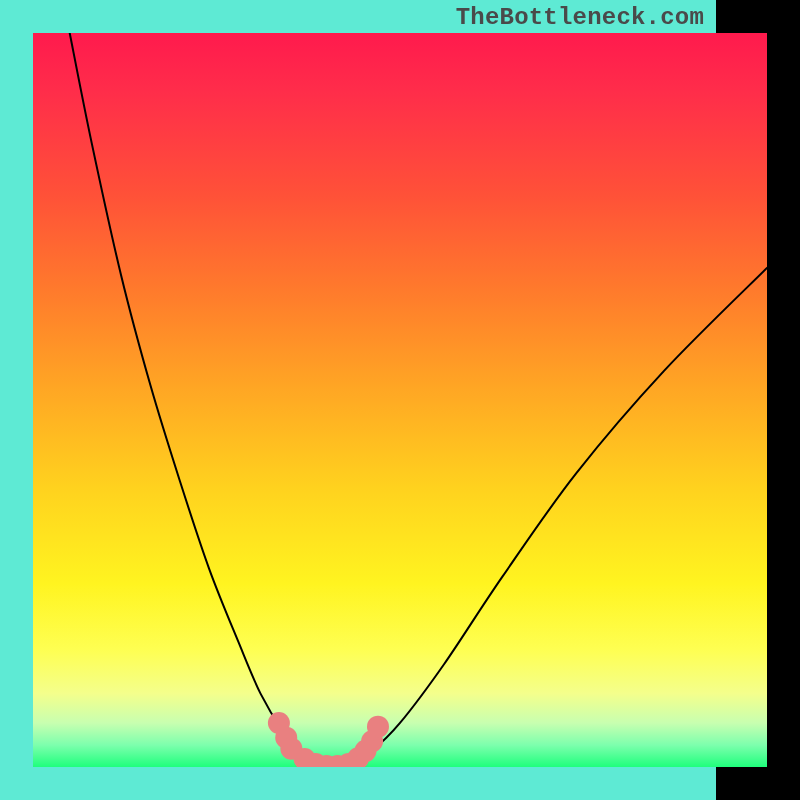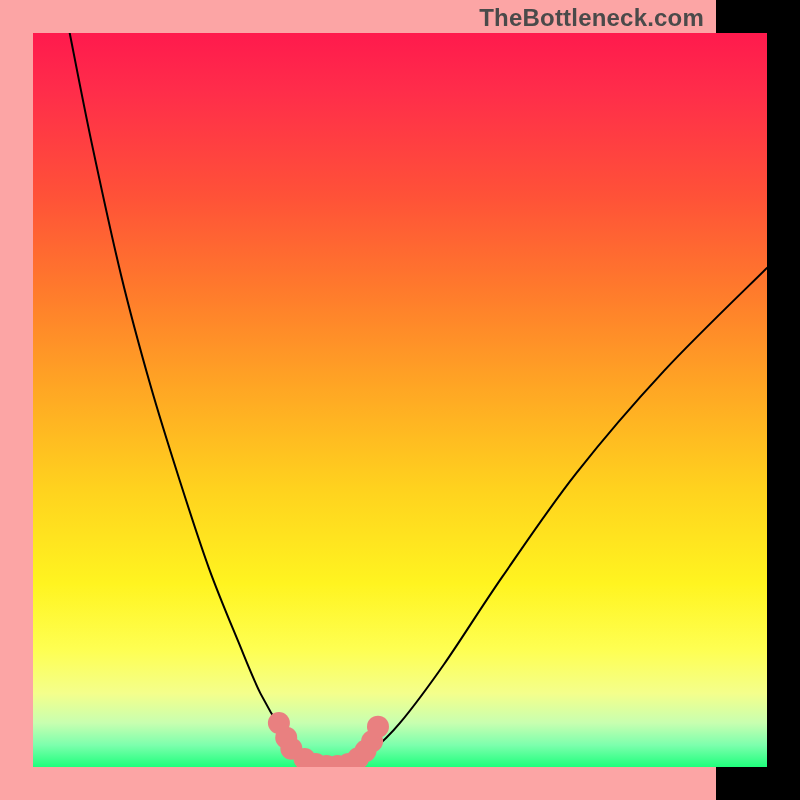--- a/index.html
+++ b/index.html
@@ -10,21 +10,22 @@
     background: #000;
     overflow: hidden;
     font-family: Arial, Helvetica, sans-serif;
   }
   .frame {
     position: absolute;
     top: 0;
     left: 0;
     width: 716px;
     height: 800px;
-    background: #fca5a5;
+    background: #5eead4;
+    font-family: Liberation Mono, monospace;
   }
   .watermark {
     position: absolute;
     top: 4px;
     right: 12px;
     color: #4a4a4a;
     font-size: 24px;
     font-weight: 600;
     letter-spacing: 0.2px;
     z-index: 10;

